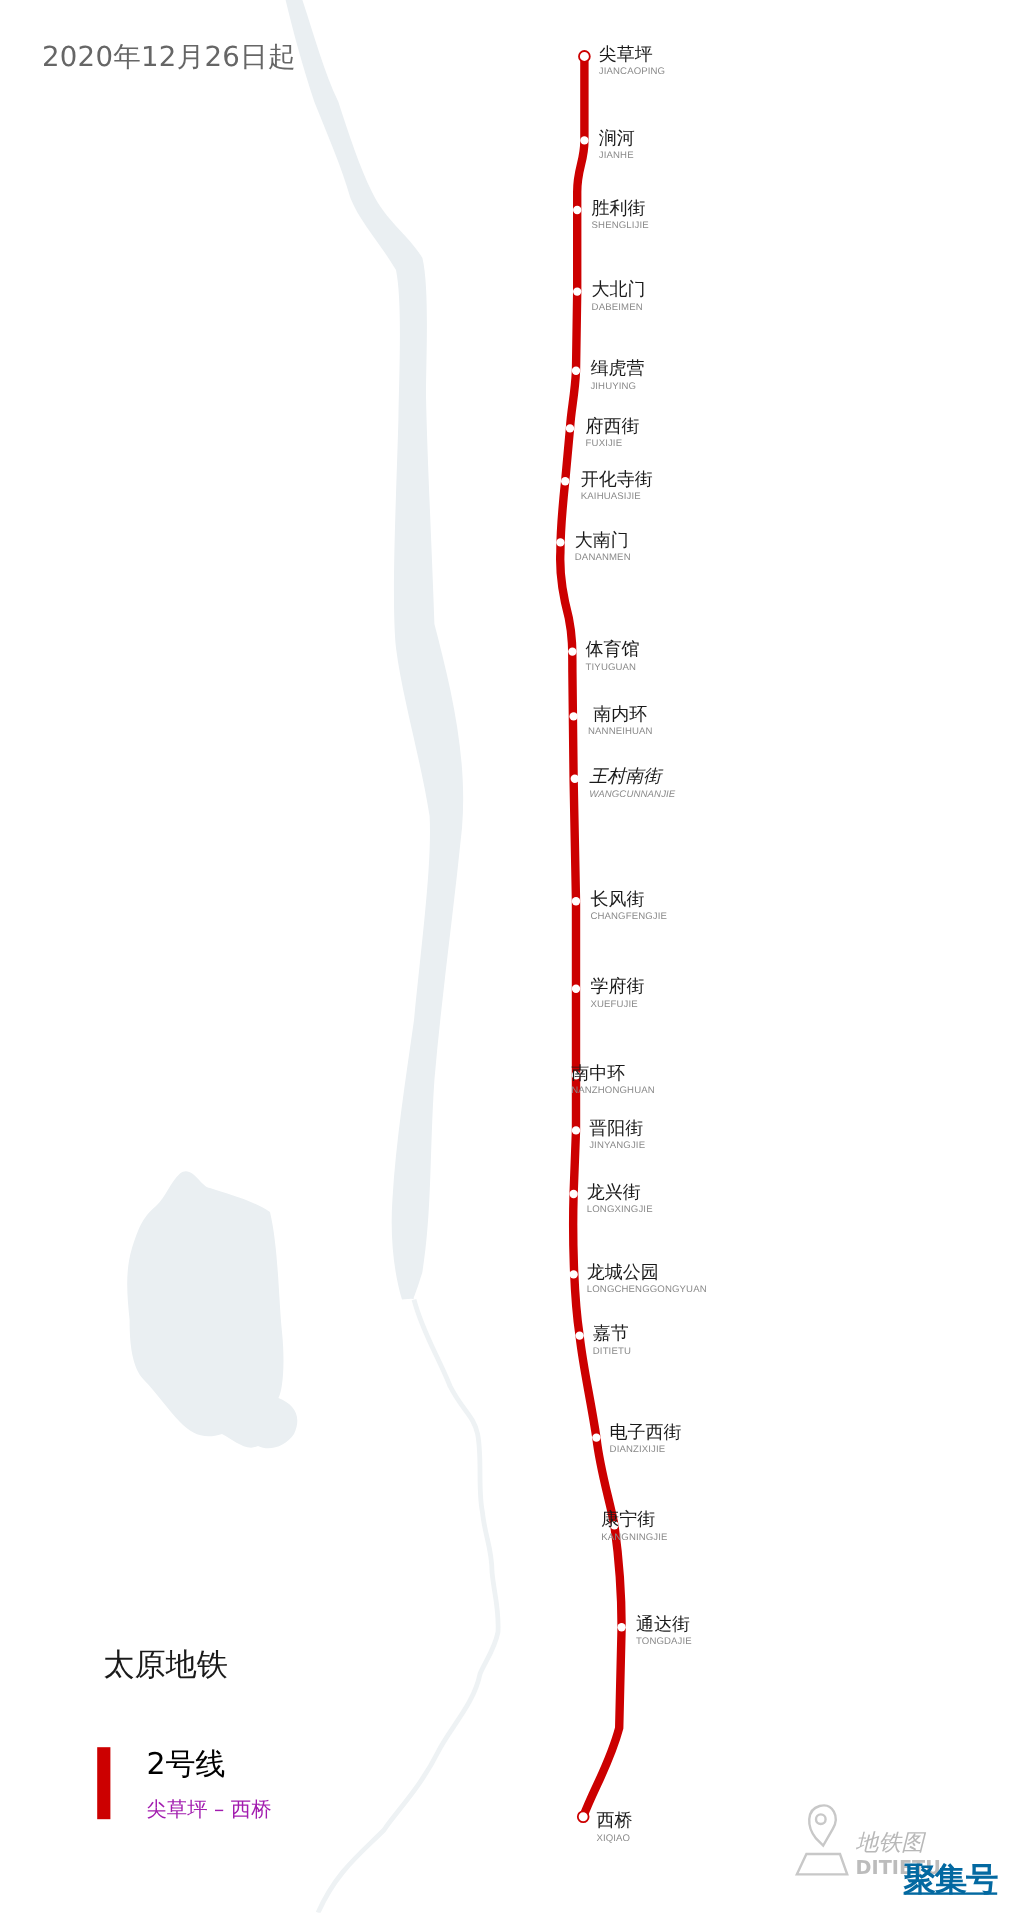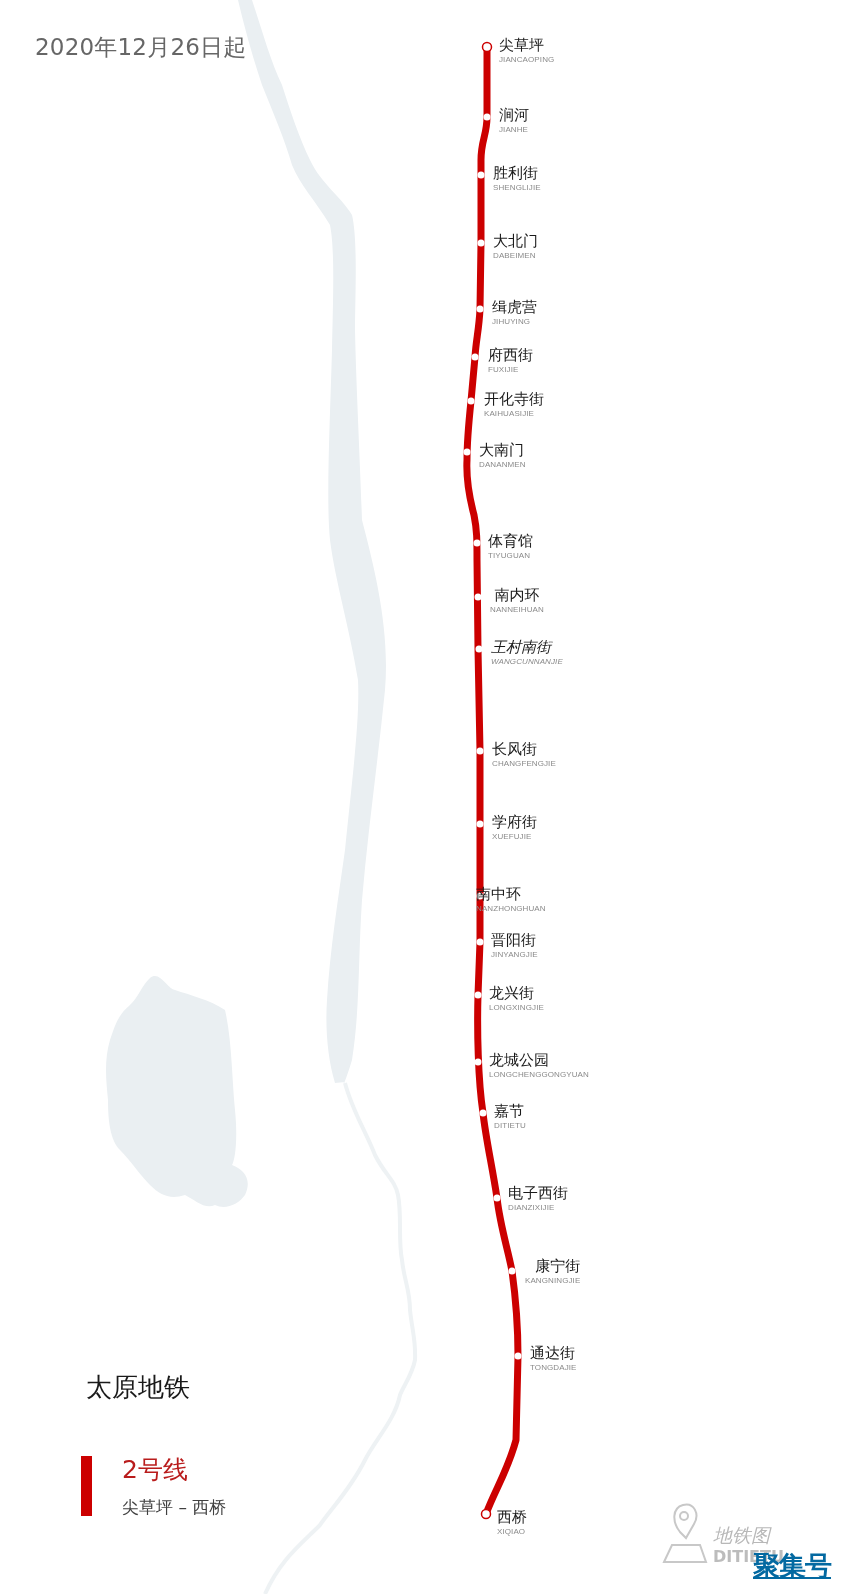--- a/index.html
+++ b/index.html
@@ -7,22 +7,22 @@
            font-family: "DejaVu Sans", "Liberation Sans", sans-serif; }
     .map-svg { position: absolute; left: 0; top: 0; width: 847px; height: 1594px; }
     .date-note { position: absolute; left: 35px; top: 32px; font-size: 23px; color: #666666;
                  letter-spacing: 0.2px; }
     .station { position: absolute; white-space: nowrap; }
     .station .cn { display: block; font-size: 15px; color: #1a1a1a; line-height: 17px; }
     .station .en { display: block; font-size: 8px; color: #8a8a8a; line-height: 10px; margin-top: 1px;
                    font-family: "Liberation Sans", sans-serif; letter-spacing: 0.1px; }
     .legend-city { position: absolute; left: 86px; top: 1370px; font-size: 26px; color: #1a1a1a; font-family: Liberation Mono, monospace; }
     .legend-bar { position: absolute; left: 81px; top: 1456px; width: 11px; height: 60px; background: #cc0000; }
-    .legend-line { position: absolute; left: 122px; top: 1456px; font-size: 25px; color: #b91c1c; line-height: 28px; }
-    .legend-route { position: absolute; left: 122px; top: 1496px; font-size: 17px; color: #404040; }
+    .legend-line { position: absolute; left: 122px; top: 1456px; font-size: 25px; color: #000000; line-height: 28px; }
+    .legend-route { position: absolute; left: 122px; top: 1496px; font-size: 17px; color: #a21caf; }
     .wm-cn { position: absolute; left: 713px; top: 1523px; font-size: 19px; color: #b8b8b8; font-style: italic; }
     .wm-en { position: absolute; left: 713px; top: 1547px; font-size: 16px; color: #bcbcbc; font-weight: bold; }
     .wm-brand { position: absolute; left: 753px; top: 1548px; font-size: 27px; color: #0369a1; font-weight: bold; letter-spacing: -1px; text-decoration: underline; }
   </style>
 </head>
 <body>
 
 <svg class="map-svg" viewBox="0 0 847 1594" xmlns="http://www.w3.org/2000/svg">
 
   <path fill="#eaeff2" d="M238,0 L252,0 C262,30 270,60 282,85 C290,110 300,140 310,160 C322,185 340,195 352,215
@@ -150,21 +150,21 @@
   <span class="en">LONGCHENGGONGYUAN</span>
 </div>
 <div class="station" style="left:494px;top:1103px;">
   <span class="cn">嘉节</span>
   <span class="en">DITIETU</span>
 </div>
 <div class="station" style="left:508px;top:1185px;">
   <span class="cn">电子西街</span>
   <span class="en">DIANZIXIJIE</span>
 </div>
-<div class="station" style="left:525px;top:1258px;text-align:right;">
+<div class="station" style="left:501px;top:1258px;">
   <span class="cn">康宁街</span>
   <span class="en">KANGNINGJIE</span>
 </div>
 <div class="station" style="left:530px;top:1345px;">
   <span class="cn">通达街</span>
   <span class="en">TONGDAJIE</span>
 </div>
 <div class="station" style="left:497px;top:1509px;">
   <span class="cn">西桥</span>
   <span class="en">XIQIAO</span>

